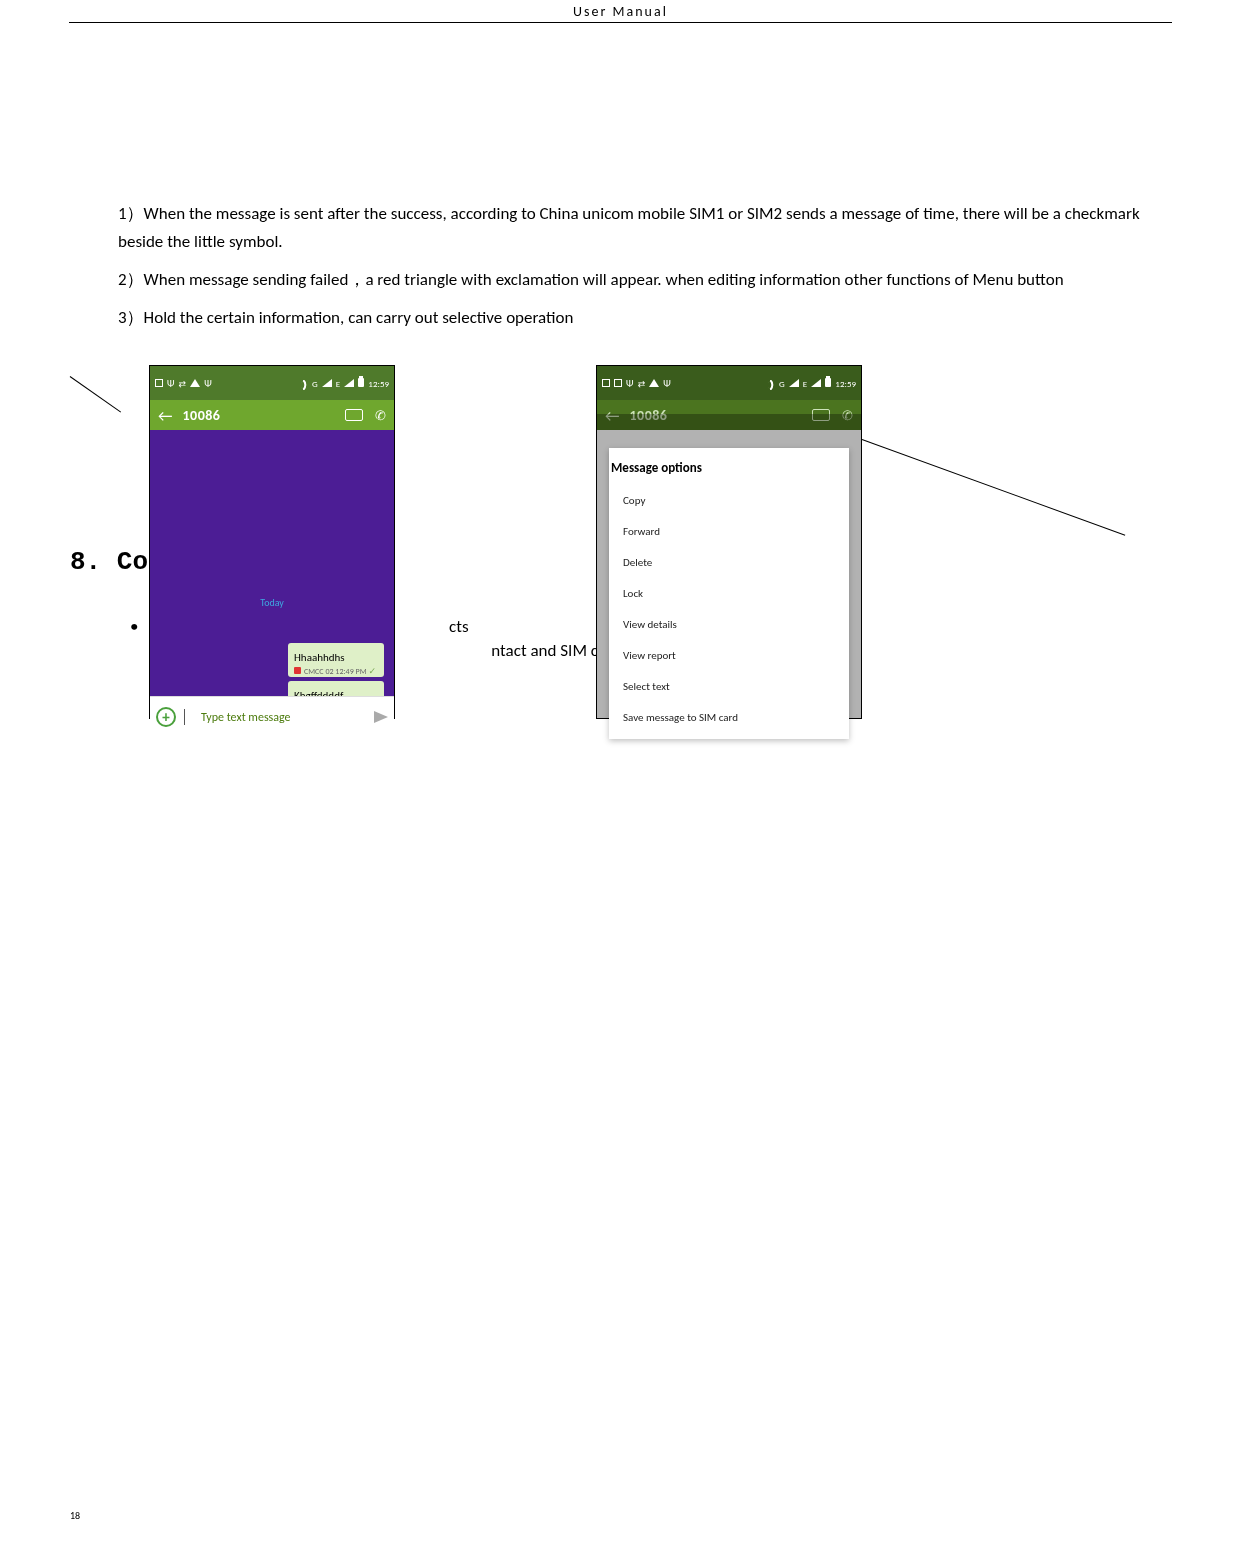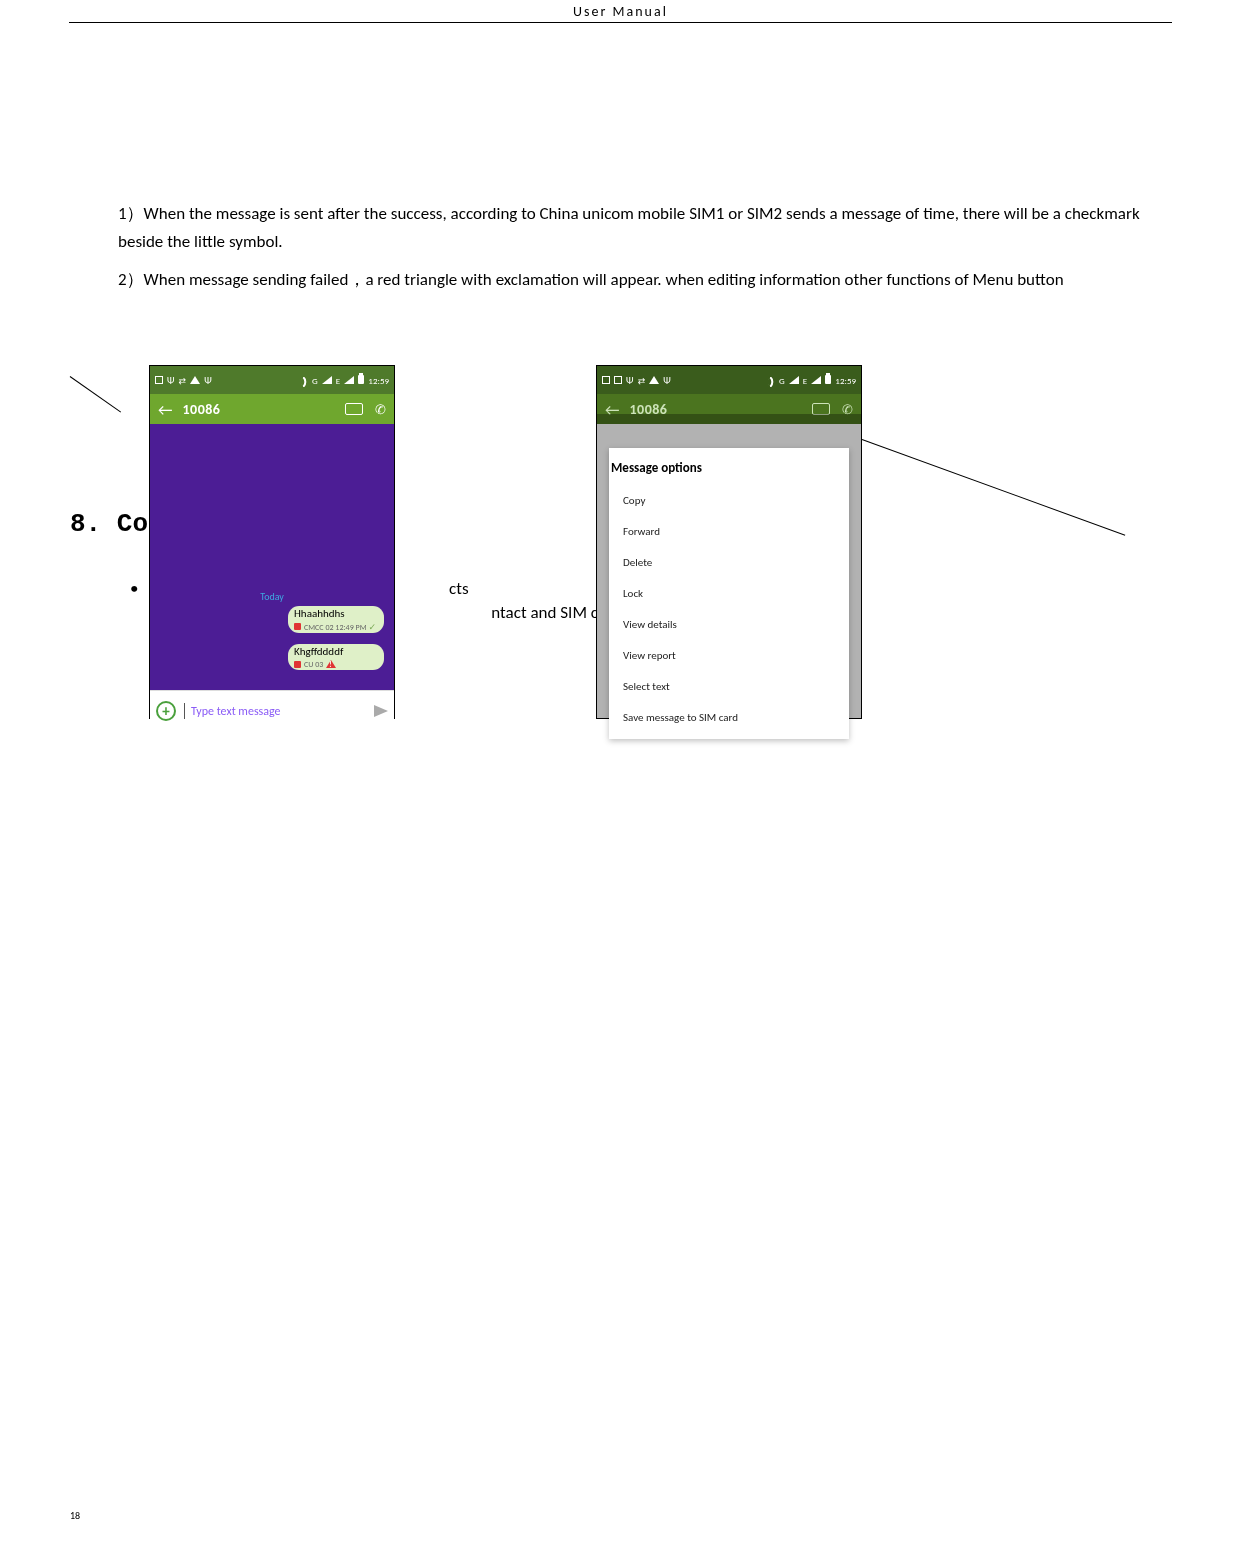--- a/index.html
+++ b/index.html
@@ -71,21 +71,21 @@
     .phone1 {
       top: 365px; left: 149px;
       width: 246px; height: 354px;
     }
     .phone2 {
       top: 365px; left: 596px;
       width: 266px; height: 354px;
     }
     .statusbar {
       background: #4f7a2b;
-      height: 28px;
+      height: 34px;
       display: flex;
       justify-content: space-between;
       align-items: center;
       padding: 0 4px;
       color: #fff;
       font-size: 9px;
     }
     .statusbar .left-icons > span,
     .statusbar .right-icons > span { margin: 0 1px; display: inline-block; }
     .phone2 .statusbar { background: #3a5c1c; }
@@ -117,25 +117,26 @@
       position: absolute;
       top: 166px; left: 0; right: 0;
       text-align: center;
       color: #3fa7e0;
       font-size: 10px;
     }
     .bubble {
       position: absolute;
       right: 10px;
       background: #dff0c8;
-      border-radius: 11px;
-      padding: 1px 6px 1px;
+      border-radius: 3px;
+      padding: 8px 6px 1px;
       font-size: 11px;
       text-align: left;
       min-width: 96px;
+      margin-top: 31px;
     }
     .bubble::after {
       content: "";
       position: absolute;
       right: -5px; top: 8px;
       border: 5px solid transparent;
       border-left-color: #dff0c8;
     }
     .bubble1 { top: 182px; }
     .bubble2 { top: 220px; }
@@ -171,24 +172,24 @@
       padding: 0 6px;
       background: #fff;
     }
     .add-btn {
       width: 20px; height: 20px; border: 2px solid #4aa03c; border-radius: 50%;
       color: #4aa03c; display: flex; align-items: center; justify-content: center;
       font-size: 15px; font-weight: bold;
     }
     .compose-input {
       flex: 1; margin: 0 8px;
-      font-size: 12px; color: #8b5cf6;
+      font-size: 12px; color: #4d7c0f;
       border-left: 1px solid #555;
       height: 16px;
-      padding-left: 6px;
+      padding-left: 16px;
       line-height: 16px;
     }
     .send-btn {
       width: 0; height: 0;
       border-top: 6px solid transparent;
       border-bottom: 6px solid transparent;
       border-left: 14px solid #aaa;
     }
     
     .backdrop { position: absolute; inset: 0; top: 48px; background: rgba(0,0,0,0.3); }
@@ -227,20 +228,21 @@
   </style>
 </head>
 <body>
 
 <div class="header-text">User    Manual</div>
 <div class="header-line"></div>
 
 <div class="content">
   <p class="para">1）When the message is sent after the success, according to China unicom mobile SIM1 or SIM2 sends a message of time, there will be a checkmark beside the little symbol.</p>
   <p class="para para-gap">2）When message sending failed，a red triangle with exclamation will appear. when editing information other functions of Menu button</p>
+  <p class="para para-gap">3）Hold the certain information, can carry out selective operation</p>
 
   <div class="section-heading">8. Cont</div>
   <div style="height:36px"></div>
   <div class="bullet">
     <span style="visibility:hidden;">xxxxxxxxxxxxxxxxxxxxxxxxxxxxxxxxxxxxxxx</span><span>cts</span>
   </div>
   <div class="indent-text">
     <span style="visibility:hidden;">xxxxxxxxxxxxxxxxxxxxxxxxxxxxxxxxxxxxxxxxxxxxx</span><span>ntact and SIM card contacts,</span>
   </div>
 </div>

